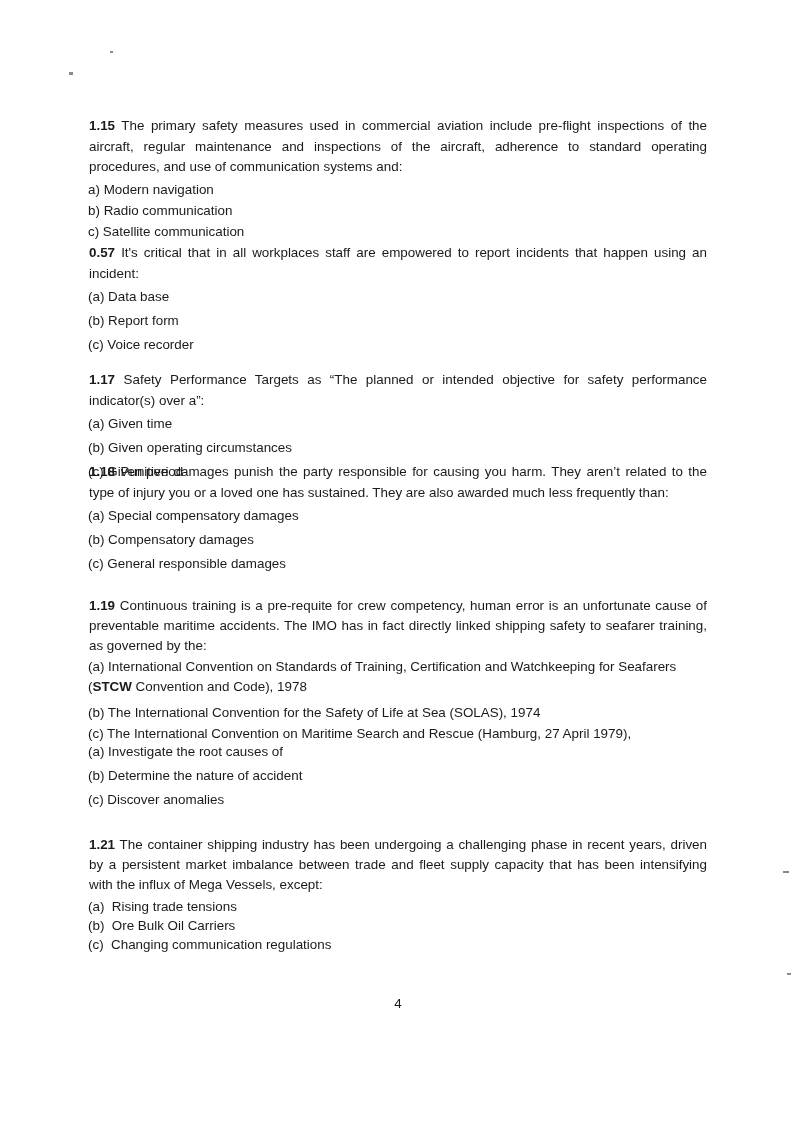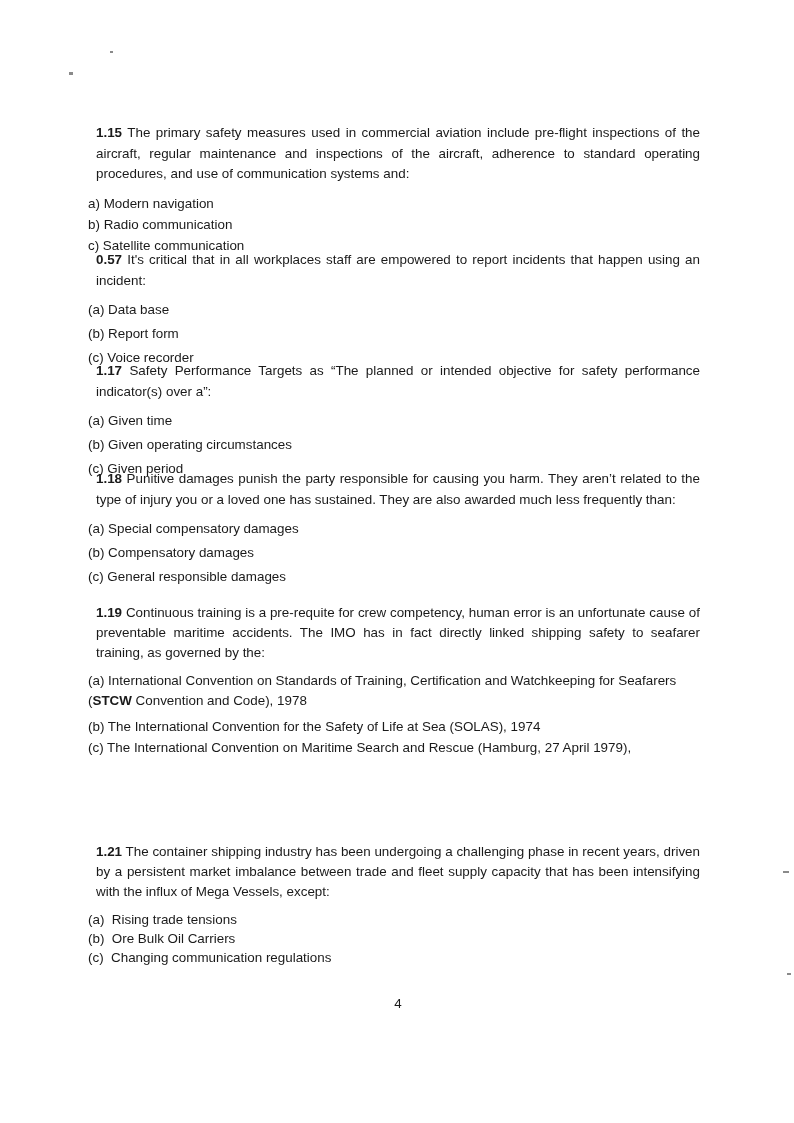--- a/index.html
+++ b/index.html
@@ -21,40 +21,40 @@
     background: #ffffff;
   }
   .qblock {
     position: absolute;
     left: 88px;
     width: 620px;
     font-size: 13.4px;
     line-height: 20.5px;
   }
   .qblock p.q {
-    margin: 8px;
+    margin: 1px;
     text-align: justify;
   }
   .qnum { font-weight: bold; }
   .opts { margin: 0; }
   .opts.gap { margin-top: 2px; }
   .opt {
     line-height: 21px;
     text-align: left;
     white-space: pre-wrap;
   }
   .opt.sp { margin-bottom: 3px; }     
   .opt.tight { line-height: 19px; }   
   .lh20 { line-height: 20px; }
   .opt.wrapped { line-height: 20px; margin-bottom: 6px; }
   .opt.midsp { margin-bottom: 1px; }
   
   .q15 { top: 115px; }
   .q16 { top: 242px; }
-  .q17 { top: 353px; }
+  .q17 { top: 369px; }
   .q18 { top: 461px; }
   .q19 { top: 595px; }
   .q20 { top: 741px; }
   .q21 { top: 834px; }
   .pagenum {
     position: absolute;
     top: 996px;
     left: 88px;
     width: 620px;
     text-align: center;
@@ -119,20 +119,25 @@
   <section class="qblock q19 lh20">
     <p class="q"><span class="qnum">1.19</span> <span>Continuous training is a pre-requite for crew competency, human error is an unfortunate cause of preventable maritime accidents. The IMO has in fact directly linked shipping safety to seafarer training, as governed by the:</span></p>
     <div class="opts">
       <div class="opt wrapped"><span>(a) International Convention on Standards of Training, Certification and Watchkeeping for Seafarers (</span><span class="qnum">STCW</span><span> Convention and Code), 1978</span></div>
       <div class="opt midsp lh20">(b) The International Convention for the Safety of Life at Sea (SOLAS), 1974</div>
       <div class="opt lh20">(c) The International Convention on Maritime Search and Rescue (Hamburg, 27 April 1979),</div>
     </div>
   </section>
 
   <section class="qblock q20">
+    <div class="opts">
+      <div class="opt sp">(a) Investigate the root causes of</div>
+      <div class="opt sp">(b) Determine the nature of accident</div>
+      <div class="opt">(c) Discover anomalies</div>
+    </div>
   </section>
 
   <section class="qblock q21 lh20">
     <p class="q"><span class="qnum">1.21</span> <span>The container shipping industry has been undergoing a challenging phase in recent years, driven by a persistent market imbalance between trade and fleet supply capacity that has been intensifying with the influx of Mega Vessels, except:</span></p>
     <div class="opts gap">
       <div class="opt tight">(a)  Rising trade tensions</div>
       <div class="opt tight">(b)  Ore Bulk Oil Carriers</div>
       <div class="opt tight">(c)  Changing communication regulations</div>
     </div>
   </section>

